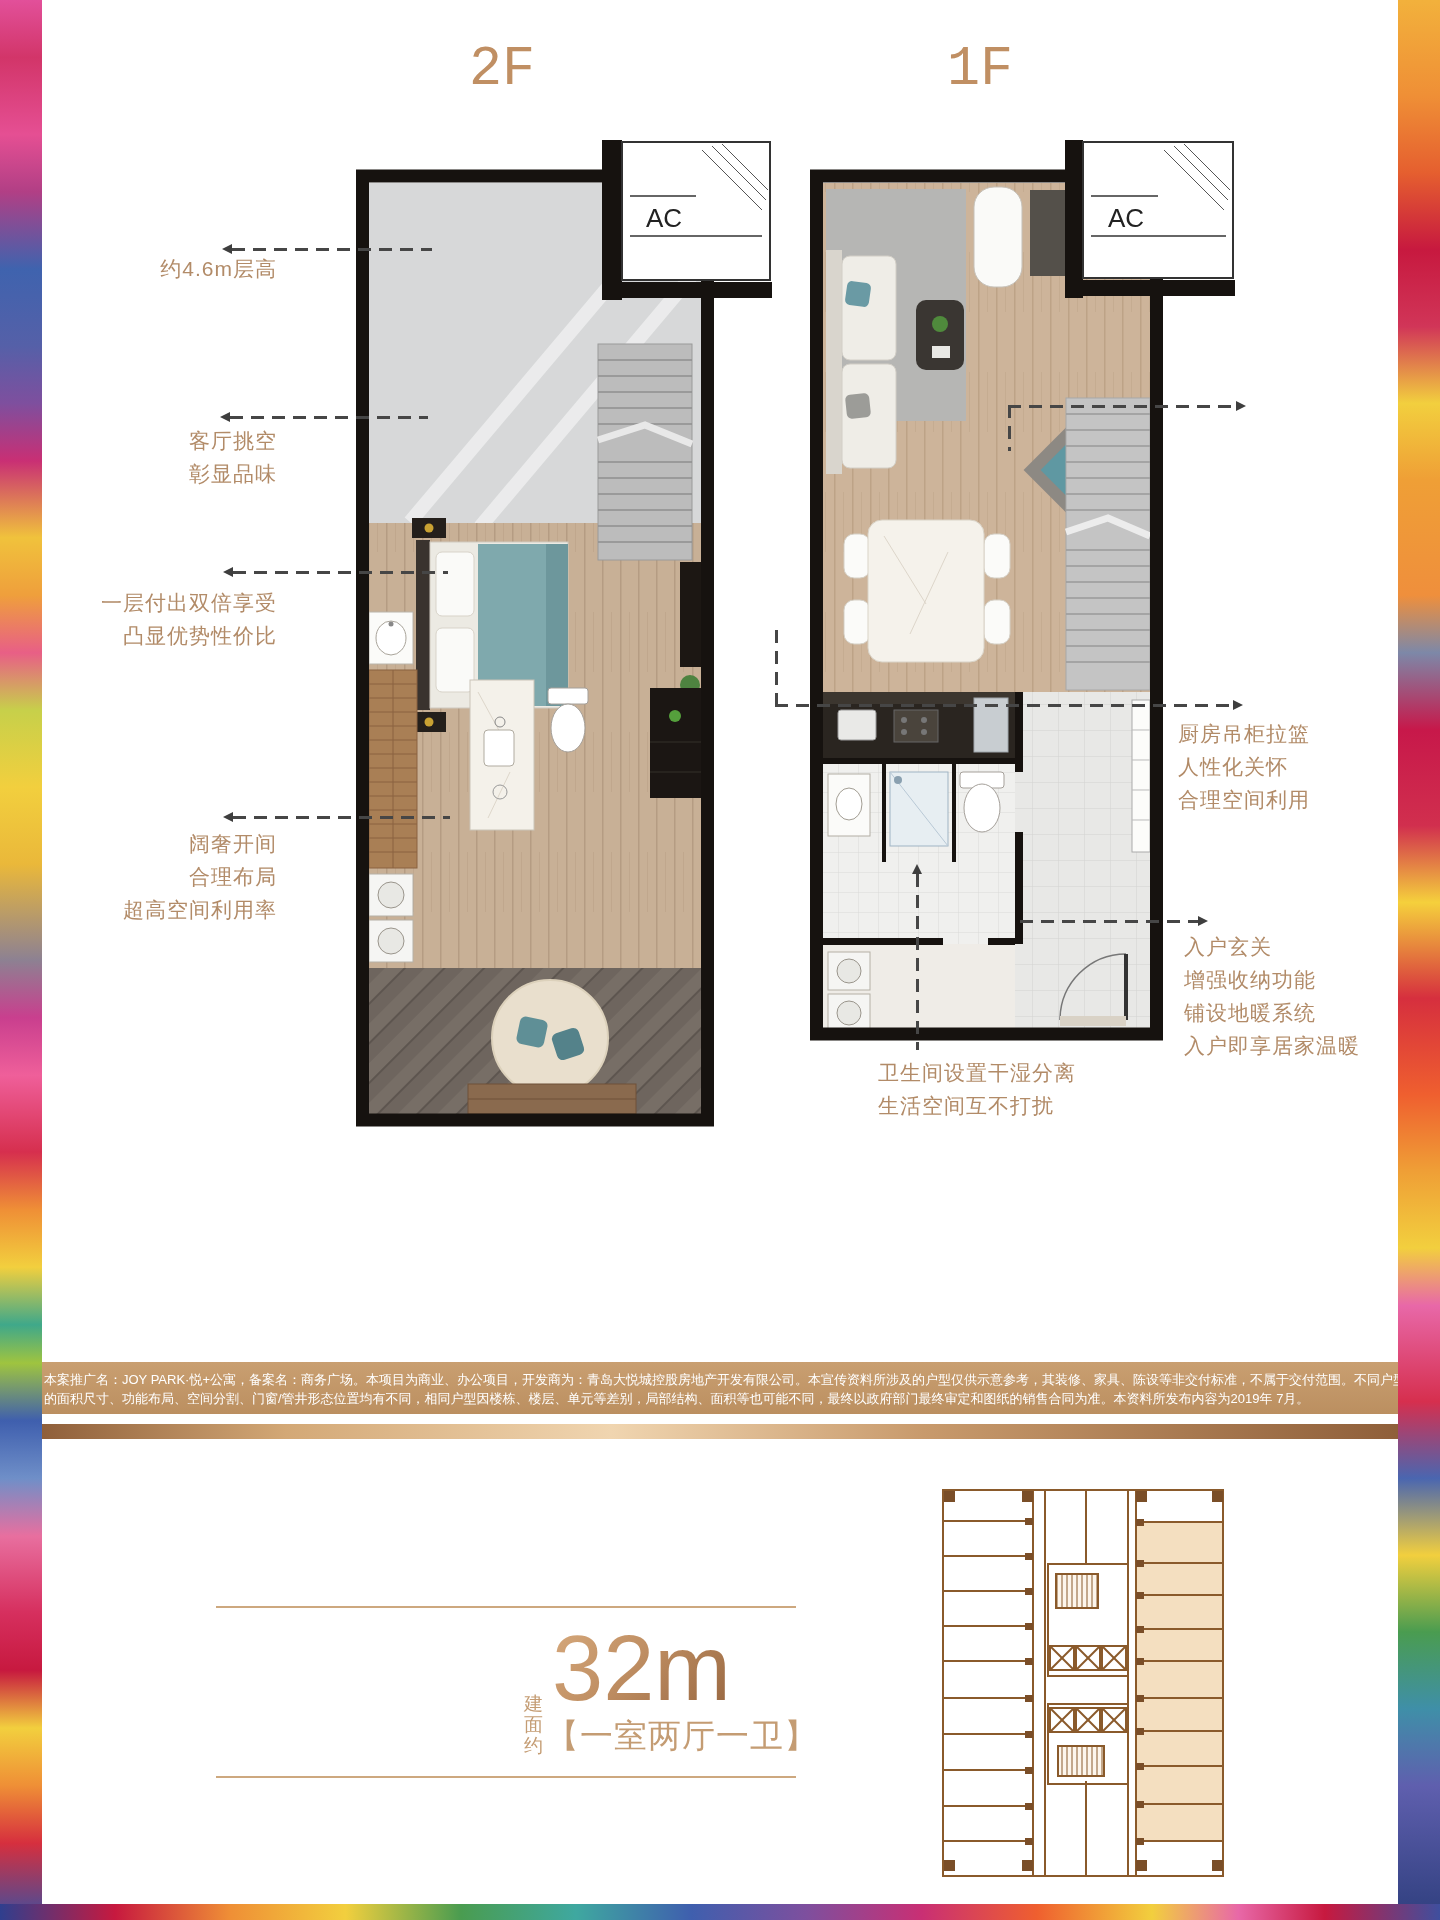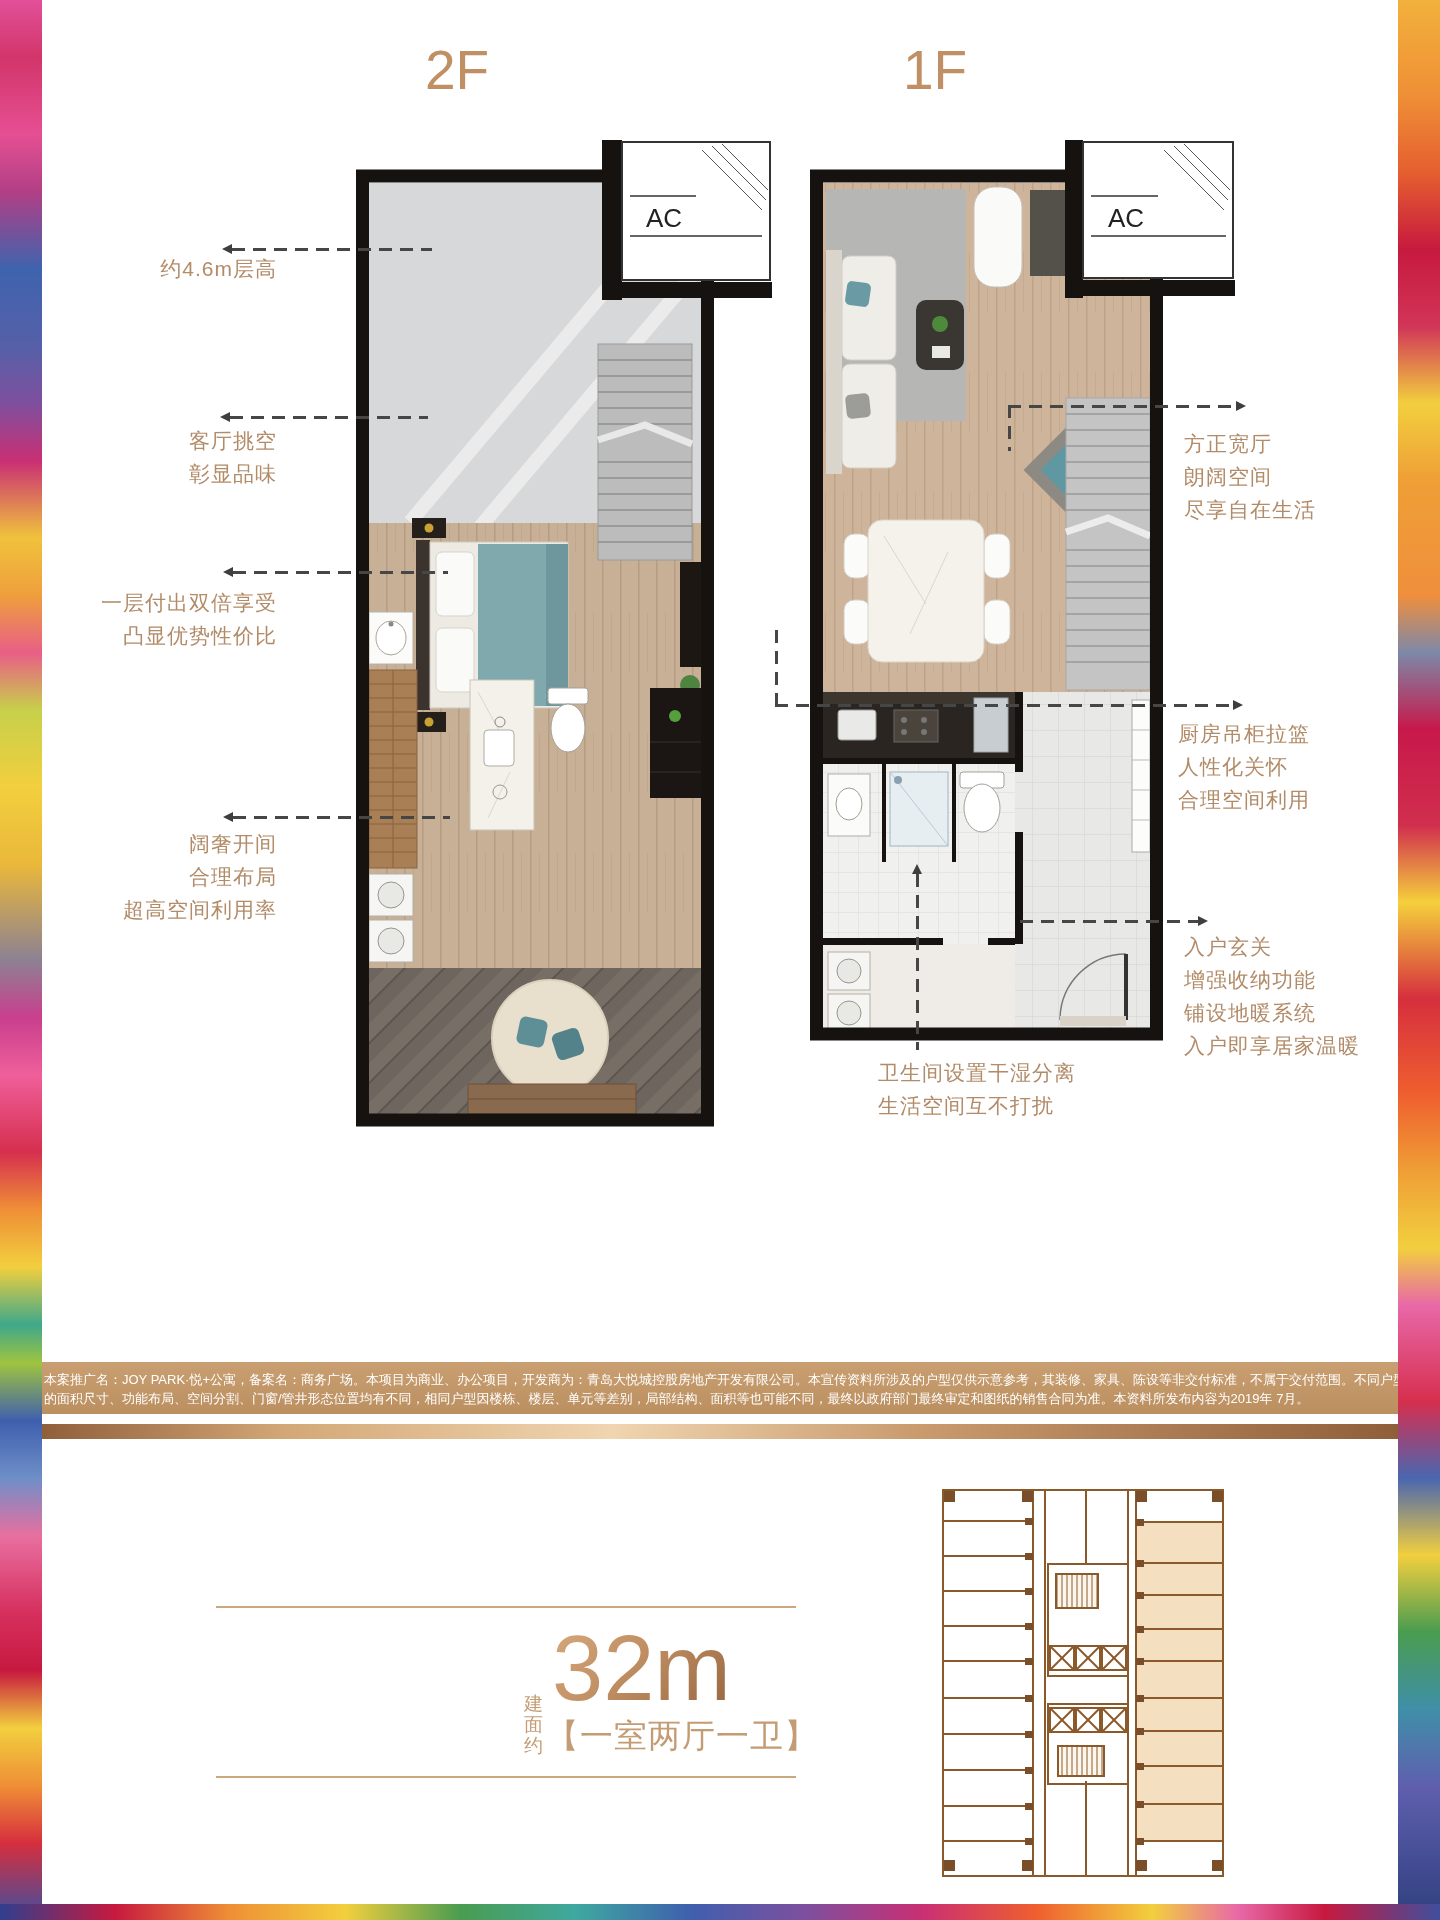--- a/index.html
+++ b/index.html
@@ -15,21 +15,21 @@
     #ef8f36 93%,#d62f3e 96%,#3f4f9e 100%);}
   .edge-right{right:0;background:linear-gradient(180deg,
     #f2b13c 0%,#ef8f36 5%,#e55f2f 9%,#c7193f 13%,#d13558 17%,#f2cf3e 21%,#ef9f36 25%,
     #ef8f3c 31%,#7d88a8 34%,#c7184a 38%,#d12f4e 43%,#f5d03c 47%,#d62f3e 52%,#ef5f2f 57%,
     #ef9f36 61%,#f2cf3e 65%,#e868a8 68%,#d62f4e 73%,#4a66b0 77%,#f2cf3e 81%,#4a9c50 85%,
     #3f8fa8 89%,#5f5fae 93%,#2f3f7e 100%);}
   .edge-bottom{position:absolute;left:0;bottom:0;width:1440px;height:16px;background:
     linear-gradient(90deg,#2f3f8e,#c7193f 8%,#ef8f36 16%,#f2cf3e 24%,#4a9c50 32%,#3fa8a0 40%,
     #3f5fae 48%,#7e4f9e 56%,#c92f74 64%,#ef5f2f 72%,#f2cf3e 80%,#e868a8 86%,#c7193f 92%,#3f4f9e 100%);}
   
-  .floor-label{position:absolute;font-size:55px;color:#c08f63;width:110px;text-align:left;}
+  .floor-label{position:absolute;font-size:55px;color:#c08f63;width:110px;text-align:right;font-family:Liberation Mono, monospace;}
   
   .plan,.keyplan{position:absolute;}
   
   .lead-h{position:absolute;height:3px;background:repeating-linear-gradient(90deg,#464646 0 13px,transparent 13px 21px);}
   .lead-v{position:absolute;width:3px;background:repeating-linear-gradient(180deg,#464646 0 13px,transparent 13px 21px);}
   .arr{position:absolute;width:0;height:0;border-style:solid;}
   .arr-left{border-width:5px 10px 5px 0;border-color:transparent #3e3e3e transparent transparent;}
   .arr-right{border-width:5px 0 5px 10px;border-color:transparent transparent transparent #3e3e3e;}
   .arr-up{border-width:0 5px 10px 5px;border-color:transparent transparent #3e3e3e transparent;}
   
@@ -372,25 +372,20 @@
   <div class="ann ann-r" style="right:1163px;top:586px;width:300px;">
     <div>一层付出双倍享受</div>
     <div>凸显优势性价比</div>
   </div>
   <div class="ann ann-r" style="right:1163px;top:827px;width:300px;">
     <div>阔奢开间</div>
     <div>合理布局</div>
     <div>超高空间利用率</div>
   </div>
 
-  <div class="ann" style="left:1184px;top:427px;">
-    <div>方正宽厅</div>
-    <div>朗阔空间</div>
-    <div>尽享自在生活</div>
-  </div>
   <div class="ann" style="left:1178px;top:717px;">
     <div>厨房吊柜拉篮</div>
     <div>人性化关怀</div>
     <div>合理空间利用</div>
   </div>
   <div class="ann" style="left:1184px;top:930px;">
     <div>入户玄关</div>
     <div>增强收纳功能</div>
     <div>铺设地暖系统</div>
     <div>入户即享居家温暖</div>

